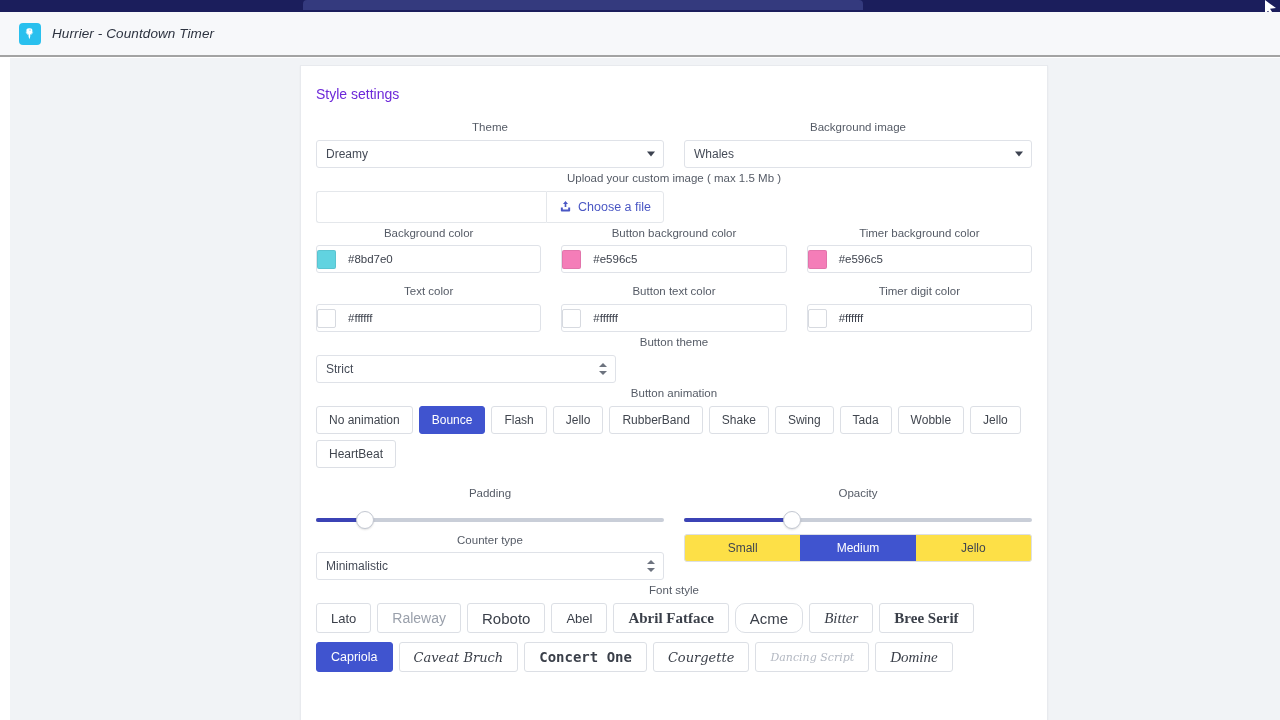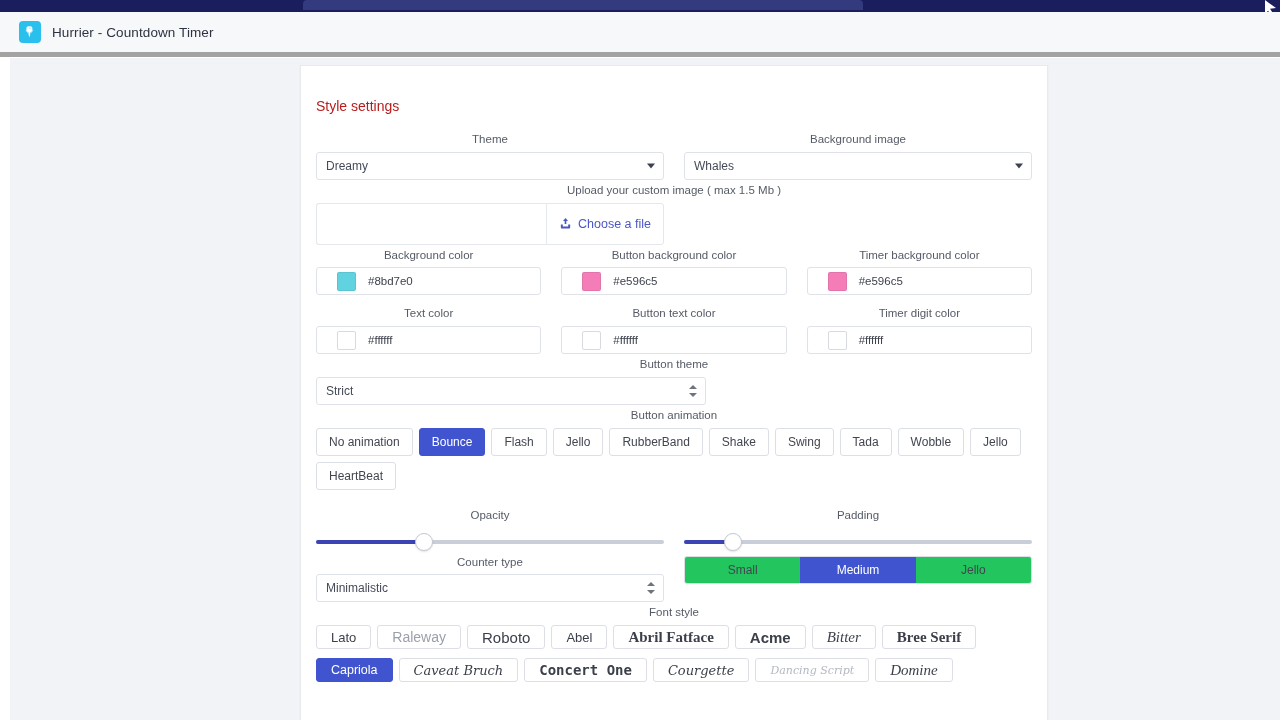--- a/index.html
+++ b/index.html
@@ -28,22 +28,22 @@
     width: 11px; height: 14px;
     background: #ffffff;
     clip-path: polygon(0 0, 0 100%, 28% 76%, 48% 100%, 66% 88%, 46% 62%, 100% 58%);
   }
 
   
   .appheader {
     position: absolute; top: 12px; left: 0;
     width: 1280px; height: 45px;
     background: #f7f8fa;
-    border-bottom: 5px solid #a3a3a3;
-    display: flex; align-items: center;
+    border-bottom: 2px solid #a3a3a3;
+    display: flex; align-items: center; font-style: italic;
   }
   .logo {
     width: 22px; height: 22px; margin-left: 19px;
     border-radius: 4px; background: #29c0ee;
     display: flex; align-items: center; justify-content: center;
     flex: none;
   }
   .logo svg { display: block; }
   .apptitle {
     margin-left: 11px;
@@ -65,22 +65,22 @@
     position: absolute; top: 7px; left: 300px;
     width: 748px; min-height: 700px;
     background: #ffffff;
     border: 1px solid #e8eaee;
     border-bottom: none;
     box-shadow: 0 1px 2px rgba(20,30,60,.04);
     padding: 20px 15px 0 15px;
   }
 
   .card-title {
-    font-size: 14px; color: #b91c1c; font-weight: 400;
-    margin: 12px 0 19px 0;
+    font-size: 14px; color: #6d28d9; font-weight: 400;
+    margin: 0 0 19px 0;
   }
 
   .label {
     font-size: 11.5px; color: #555b66; margin-bottom: 5px; line-height: 1.2; text-align: center;
   }
 
   .row { display: flex; gap: 20px; }
   .col { flex: 1; min-width: 0; }
 
   
@@ -108,41 +108,41 @@
   .select.native .caret:after {
     content: ""; position: absolute; left: 0;
     width: 0; height: 0;
     border-left: 4px solid transparent;
     border-right: 4px solid transparent;
   }
   .select.native .caret:before { top: 0; border-bottom: 4px solid #6d737f; }
   .select.native .caret:after  { bottom: 0; border-top: 4px solid #6d737f; }
 
   
-  .upload-wrap { display: flex; width: 348px; height: 42px; }
+  .upload-wrap { display: flex; width: 348px; height: 32px; }
   .upload-input {
     flex: 1;
     border: 1px solid #e4e7eb; border-right: none;
     border-radius: 3px 0 0 3px; background: #fff;
   }
   .upload-btn {
     width: 118px;
     border: 1px solid #e4e7eb;
     border-radius: 0 3px 3px 0;
     background: #fff;
     display: flex; align-items: center; justify-content: center; gap: 6px;
     font-size: 12.5px; color: #4a57c4;
     cursor: pointer;
   }
   .upload-btn svg { display: block; }
 
   
   .colorfield {
     height: 28px; border: 1px solid #dfe2e8; border-radius: 3px;
-    background: #fff; display: flex; align-items: center; padding: 0 20px;
+    background: #fff; display: flex; align-items: center; padding: 0 0;
   }
   .swatch {
     width: 19px; height: 19px; border-radius: 2px; flex: none;
     border: 1px solid rgba(0,0,0,.07);
   }
   .colorval { margin-left: 12px; font-size: 11.5px; color: #3d424d; }
 
   
   .btngroup { display: flex; gap: 6px; flex-wrap: wrap; }
   .pill {
@@ -172,42 +172,42 @@
     width: 18px; height: 18px; margin-left: -9px;
     border-radius: 50%; background: #fff;
     border: 1px solid #c3c8d2;
     box-shadow: 0 1px 2px rgba(0,0,0,.12);
   }
 
   
   .segmented {
     display: flex; height: 28px;
     border: 1px solid #dcdfe5; border-radius: 3px; overflow: hidden;
-    background: #22c55e;
+    background: #fde047;
   }
   .segmented .seg {
     flex: 1; display: flex; align-items: center; justify-content: center;
     font-size: 12px; color: #41464f; cursor: pointer;
   }
   .segmented .seg.active { background: #4054cf; color: #fff; }
 
   
   .fontgrid { display: flex; flex-wrap: wrap; gap: 6px; }
   .fontbtn {
-    height: 24px; padding: 0 14px;
+    height: 30px; padding: 0 14px;
     border: 1px solid #dcdfe5; border-radius: 3px; background: #fff;
     color: #3a3f49; display: flex; align-items: center; justify-content: center;
     cursor: pointer; white-space: nowrap;
     font-size: 15px;
   }
   .fontbtn.active { background: #4054cf; border-color: #4054cf; color: #fff; font-size: 12.5px; }
   .f-sans   { font-family: "Liberation Sans", sans-serif; }
   .f-light  { font-family: "Liberation Sans", sans-serif; color:#9aa0ab; font-size:14px; }
   .f-serif  { font-family: "Liberation Serif", serif; font-weight: 700; }
-  .f-bold   { font-family: "Liberation Sans", sans-serif; font-weight: 700; }
+  .f-bold   { font-family: "Liberation Sans", sans-serif; font-weight: 400; border-radius: 10px; }
   .f-serifn { font-family: "Liberation Serif", serif; font-style: italic; }
   .f-script { font-family: "DejaVu Serif", serif; font-style: italic; font-size: 13px; }
   .f-scriptl{ font-family: "DejaVu Serif", serif; font-style: italic; font-size: 11px; color:#b3b8c2; }
   .f-mono   { font-family: "DejaVu Sans Mono", monospace; font-weight: 700; font-size: 14px; }
   .f-small  { font-size: 13px; }
 
   .mt16 { margin-top: 4px; }
   .mt12 { margin-top: 12px; }
   .mt9  { margin-top: 9px; }
 </style>
@@ -312,21 +312,21 @@
         <div class="label">Timer digit color</div>
         <div class="colorfield">
           <span class="swatch" style="background:#ffffff;border:1px solid #d7dae0"></span>
           <span class="colorval">#ffffff</span>
         </div>
       </div>
     </div>
 
     <div class="mt16">
       <div class="label">Button theme</div>
-      <div style="width:390px">
+      <div style="width:300px">
         <div class="select native">
           <span>Strict</span>
           <span class="caret"></span>
         </div>
       </div>
     </div>
 
     <div class="mt16">
       <div class="label">Button animation</div>
       <div class="btngroup">
@@ -339,33 +339,33 @@
         <button class="pill">Swing</button>
         <button class="pill">Tada</button>
         <button class="pill">Wobble</button>
         <button class="pill">Jello</button>
         <button class="pill">HeartBeat</button>
       </div>
     </div>
 
     <div class="row" style="margin-top:19px">
       <div class="col">
+        <div class="label">Padding</div>
+        <div class="slider">
+          <div class="track"></div>
+          <div class="fill" style="width:14%"></div>
+          <div class="thumb" style="left:14%"></div>
+        </div>
+      </div>
+      <div class="col">
         <div class="label">Opacity</div>
         <div class="slider">
           <div class="track"></div>
           <div class="fill" style="width:31%"></div>
           <div class="thumb" style="left:31%"></div>
-        </div>
-      </div>
-      <div class="col">
-        <div class="label">Padding</div>
-        <div class="slider">
-          <div class="track"></div>
-          <div class="fill" style="width:14%"></div>
-          <div class="thumb" style="left:14%"></div>
         </div>
       </div>
     </div>
 
     <div class="row mt16">
       <div class="col">
         <div class="label">Counter type</div>
         <div class="select native">
           <span>Minimalistic</span>
           <span class="caret"></span>

